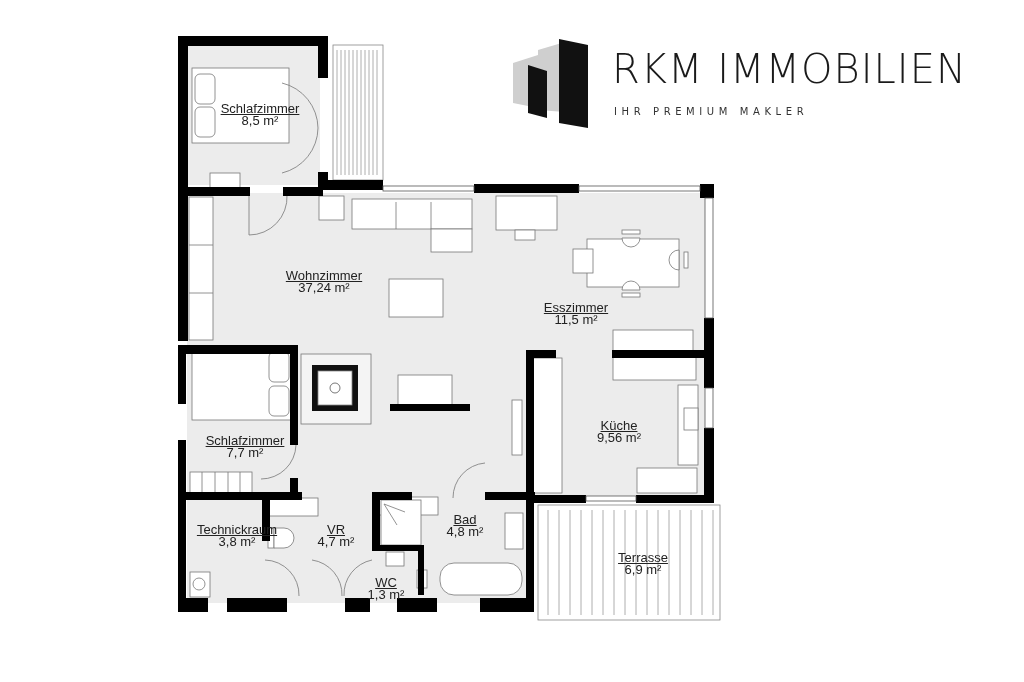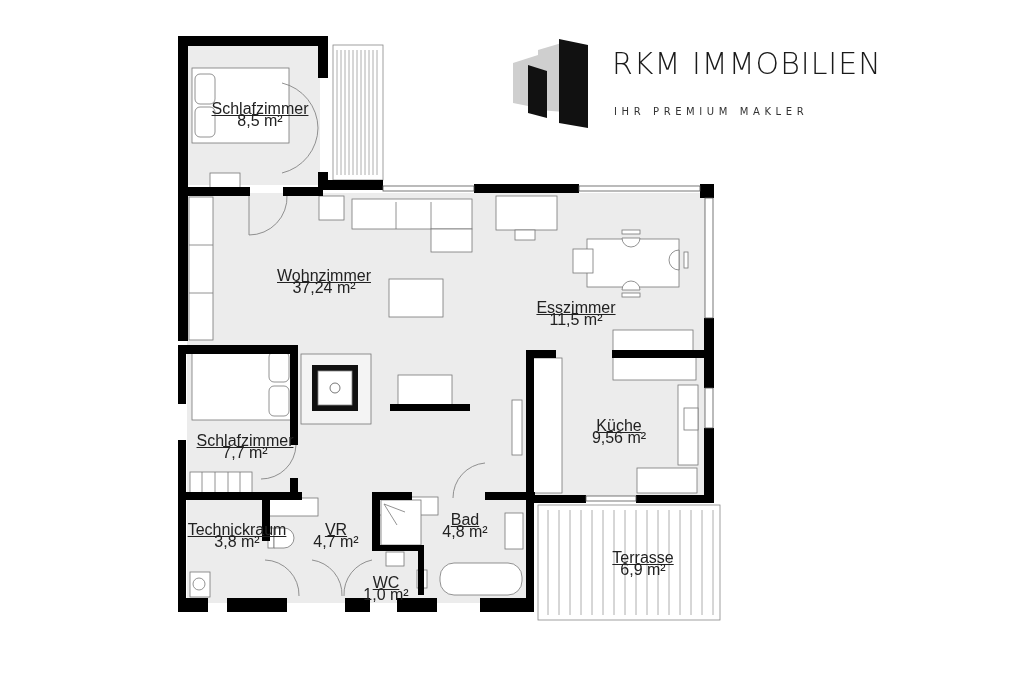--- a/index.html
+++ b/index.html
@@ -1,21 +1,21 @@
 <!DOCTYPE html>
 <html><head>
 <meta charset="utf-8">
 <style>
   html, body { margin:0; padding:0; background:#ffffff; }
   body { width:1024px; height:682px; position:relative; overflow:hidden; font-family:"Liberation Sans", sans-serif; }
   #plan { position:absolute; left:0; top:0; width:1024px; height:682px; }
   .logo { position:absolute; left:510px; top:38px; width:500px; height:100px; }
-  .brand-name { position:absolute; left:102px; top:8px; font-family:"DejaVu Sans", sans-serif; font-size:30px; letter-spacing:1px; color:#1a1a1a; font-weight:300; white-space:nowrap; }
+  .brand-name { position:absolute; left:102px; top:8px; font-family:"DejaVu Sans", sans-serif; font-size:40px; letter-spacing:1px; color:#1a1a1a; font-weight:300; white-space:nowrap; }
   .brand-tag { position:absolute; left:104px; top:68px; font-family:"DejaVu Sans", sans-serif; font-size:10px; letter-spacing:4.6px; color:#333; white-space:nowrap; }
-  .room-label { position:absolute; text-align:center; font-size:16px; color:#222; line-height:12px; transform:translateX(-50%); white-space:nowrap; }
+  .room-label { position:absolute; text-align:center; font-size:13px; color:#222; line-height:12px; transform:translateX(-50%); white-space:nowrap; }
   .room-label .name { text-decoration:underline; display:block; }
   .room-label .area { display:block; }
 </style>
 </head>
 <body>
 
 <svg id="plan" viewBox="0 0 1024 682" xmlns="http://www.w3.org/2000/svg">
 
   <g fill="#ececec">
     <rect x="187" y="45" width="133" height="140"></rect>
@@ -239,18 +239,18 @@
 <div class="room-label" style="left:336px; top:524px;">
   <span class="name">VR</span>
   <span class="area">4,7 m²</span>
 </div>
 <div class="room-label" style="left:465px; top:514px;">
   <span class="name">Bad</span>
   <span class="area">4,8 m²</span>
 </div>
 <div class="room-label" style="left:386px; top:565px;margin-top:12px;">
   <span class="name">WC</span>
-  <span class="area">1,0 m²</span>
+  <span class="area">1,3 m²</span>
 </div>
 <div class="room-label" style="left:633px; top:552px;padding-left:20px;">
   <span class="name">Terrasse</span>
   <span class="area">6,9 m²</span>
 </div>
 
 </body></html>

